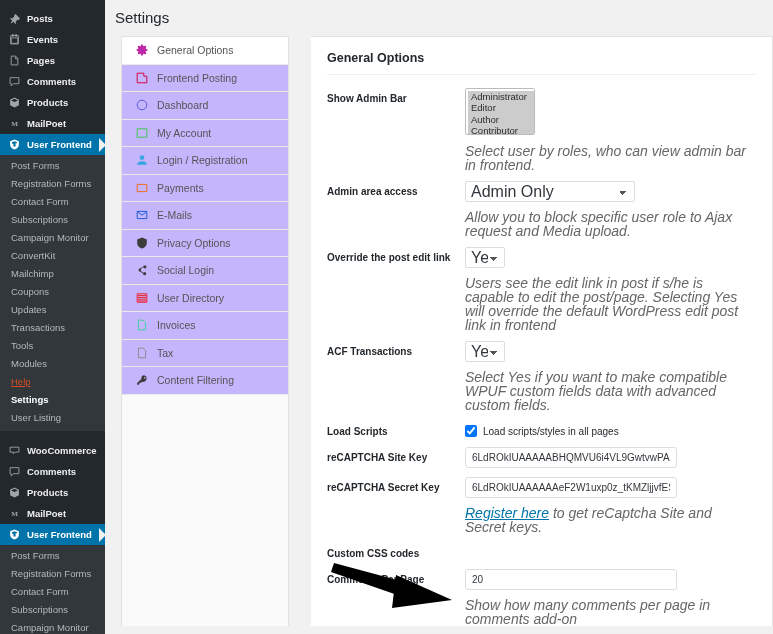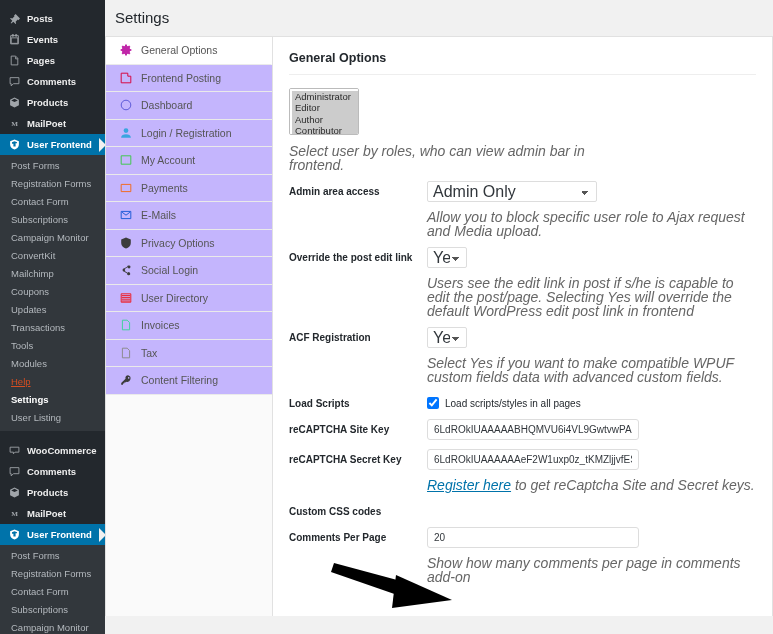--- a/index.html
+++ b/index.html
@@ -71,21 +71,21 @@
     position: relative;
     overflow: hidden;
   }
   .page-title {
     font-size: 15px;
     font-weight: normal;
     color: #23282d;
     padding: 9px 0 10px 10px;
     font-family: "Liberation Sans", sans-serif;
   }
-  .settings-body { display: flex; padding-left: 0; }
+  .settings-body { display: flex; padding-left: 16px; gap: 22px; }
 
   
   .tabs {
     width: 168px; flex: 0 0 168px;
     background: #fafafa;
     border: 1px solid #e1e1e1;
     border-right: 1px solid #e1e1e1;
     border-bottom: none;
   }
   .tab {
@@ -370,36 +370,36 @@
           <div class="tab">
             <span class="t-ico">
               <svg class="g" width="12" height="12" viewBox="0 0 20 20" fill="none" stroke="#5a57d6" stroke-width="1.6">
                 <circle cx="10" cy="10" r="8"></circle>
               </svg>
             </span>
             <span>Dashboard</span>
           </div>
           <div class="tab">
             <span class="t-ico">
+              <svg class="g" width="12" height="12" viewBox="0 0 20 20" fill="none" stroke="#3cc84a" stroke-width="1.6">
+                <path d="M2 3h16v14H2z"></path>
+              </svg>
+            </span>
+            <span>My Account</span>
+          </div>
+          <div class="tab">
+            <span class="t-ico">
               <svg class="g" width="12" height="12" viewBox="0 0 20 20" fill="#3aa5e0">
                 <path d="M10 2a4 4 0 110 8 4 4 0 010-8zm0 10c4.4 0 8 2.2 8 5v1H2v-1c0-2.8 3.6-5 8-5z"></path>
               </svg>
             </span>
             <span>Login / Registration</span>
           </div>
           <div class="tab">
             <span class="t-ico">
-              <svg class="g" width="12" height="12" viewBox="0 0 20 20" fill="none" stroke="#3cc84a" stroke-width="1.6">
-                <path d="M2 3h16v14H2z"></path>
-              </svg>
-            </span>
-            <span>My Account</span>
-          </div>
-          <div class="tab">
-            <span class="t-ico">
               <svg class="g" width="12" height="12" viewBox="0 0 20 20" fill="none" stroke="#f26a1b" stroke-width="1.6">
                 <path d="M2 4h16v12H2z"></path>
               </svg>
             </span>
             <span>Payments</span>
           </div>
           <div class="tab">
             <span class="t-ico">
               <svg class="g" width="12" height="12" viewBox="0 0 20 20" fill="none" stroke="#1b59d6" stroke-width="1.6">
                 <path d="M2 4h16v12H2zm1.5 1.4L10 10.3l6.5-4.9"></path>
@@ -454,20 +454,21 @@
               </svg>
             </span>
             <span>Content Filtering</span>
           </div>
         </div>
 
       <div class="panel">
         <h2>General Options</h2>
 
         <div class="row">
+          <div class="lbl">Show Admin Bar</div>
           <div class="fld">
             <select multiple="" size="4" id="adminbar-select">
                 <option>Administrator</option>
                 <option selected="">Editor</option>
                 <option selected="">Author</option>
                 <option selected="">Contributor</option>
               </select>
             <div class="desc">Select user by roles, who can view admin bar in frontend.</div>
           </div>
         </div>
@@ -486,21 +487,21 @@
           <div class="lbl">Override the post edit link</div>
           <div class="fld">
             <select class="sel narrow">
               <option>Yes</option>
             </select>
             <div class="desc">Users see the edit link in post if s/he is capable to edit the post/page. Selecting Yes will override the default WordPress edit post link in frontend</div>
           </div>
         </div>
 
         <div class="row">
-          <div class="lbl">ACF Registration</div>
+          <div class="lbl">ACF Transactions</div>
           <div class="fld">
             <select class="sel narrow">
               <option>Yes</option>
             </select>
             <div class="desc">Select Yes if you want to make compatible WPUF custom fields data with advanced custom fields.</div>
           </div>
         </div>
 
         <div class="row">
           <div class="lbl">Load Scripts</div>

